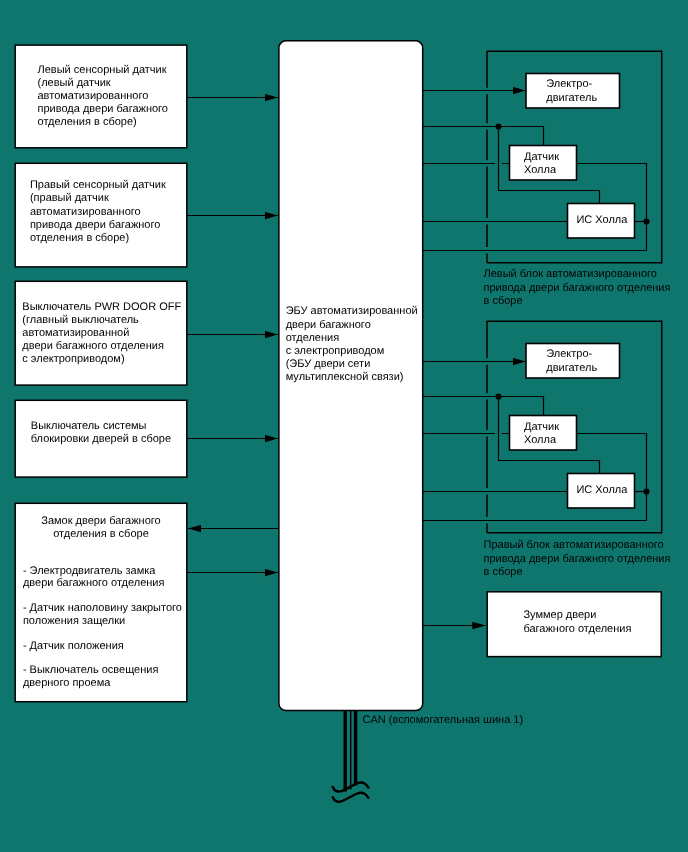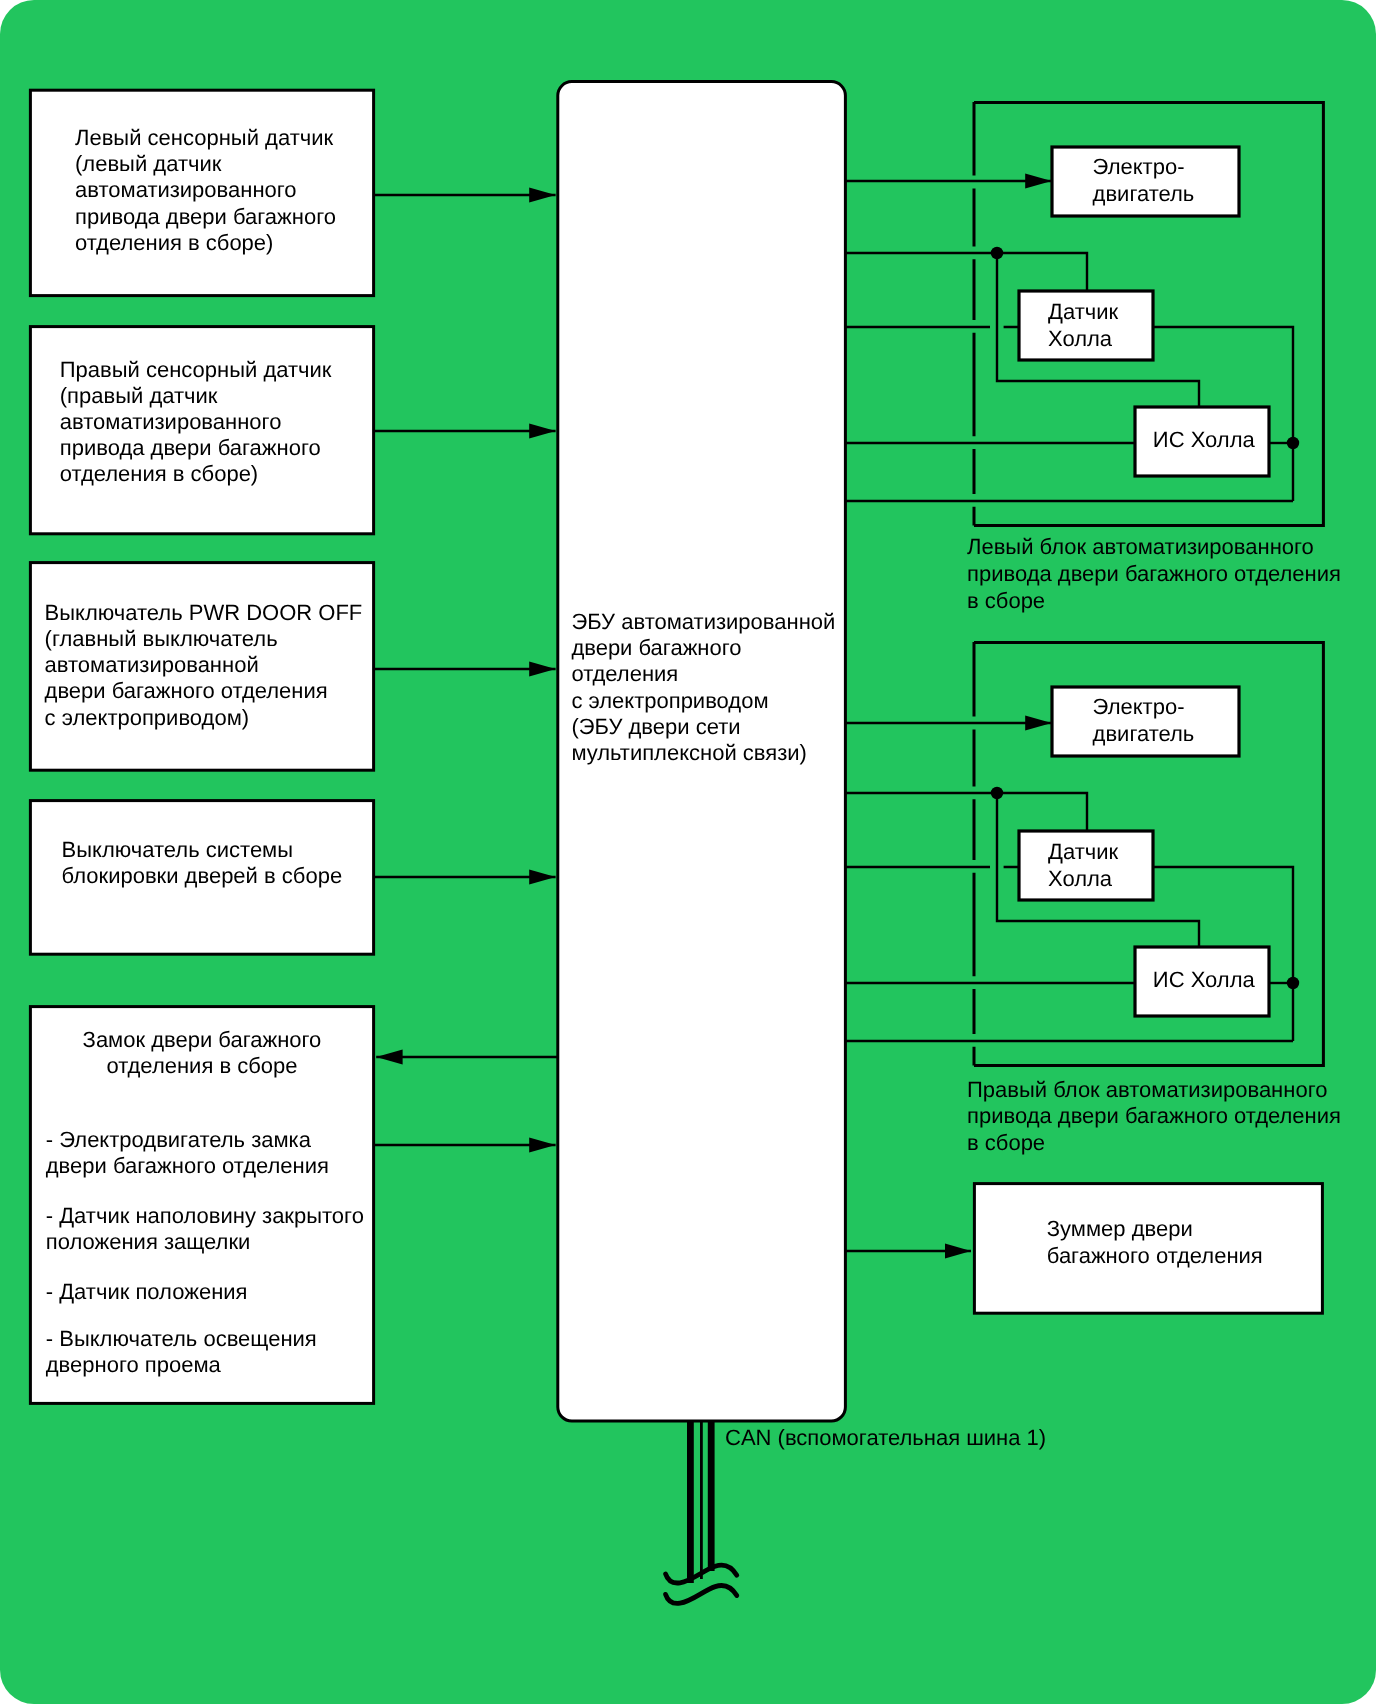--- a/index.html
+++ b/index.html
@@ -1,20 +1,20 @@
 <!DOCTYPE html>
 <html><head>
 <meta charset="utf-8">
 <title>Block diagram</title>
 <style>
   html,body{margin:0;padding:0;background:#ffffff;}
   body{width:688px;height:852px;overflow:hidden;
        font-family:"Liberation Sans",sans-serif;}
-  #canvas{position:relative;width:688px;height:852px;background:#22c55e;
-    -webkit-font-smoothing:antialiased;text-rendering:geometricPrecision;border-radius:17px;}
+  #canvas{position:relative;width:688px;height:852px;background:#0f766e;
+    -webkit-font-smoothing:antialiased;text-rendering:geometricPrecision;}
   .dsvg{position:absolute;left:0;top:0;display:block;}
   .bx{fill:#fff;stroke:#000;stroke-width:1.5;}
   .ecu{fill:#fff;stroke:#000;stroke-width:1.5;}
   .grp{fill:none;stroke:#000;stroke-width:1.5;}
   .ibx{fill:#fff;stroke:#000;stroke-width:1.6;}
   .wire{stroke:#000;stroke-width:1.2;fill:none;}
   .canbus{stroke:#000;stroke-width:3.4;fill:none;}
   .canthin{stroke:#000;stroke-width:1.4;fill:none;}
   .squig{stroke:#000;stroke-width:2.4;fill:none;stroke-linecap:round;}
   .dot{fill:#000;}

